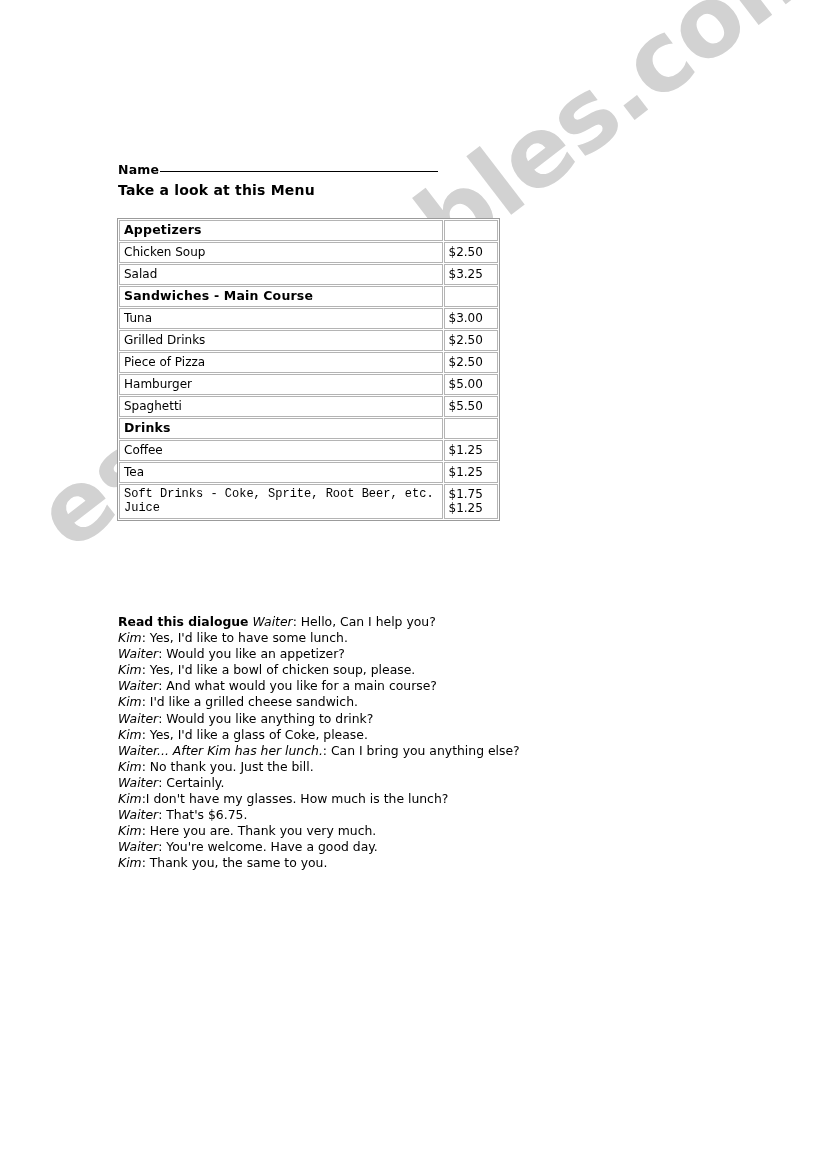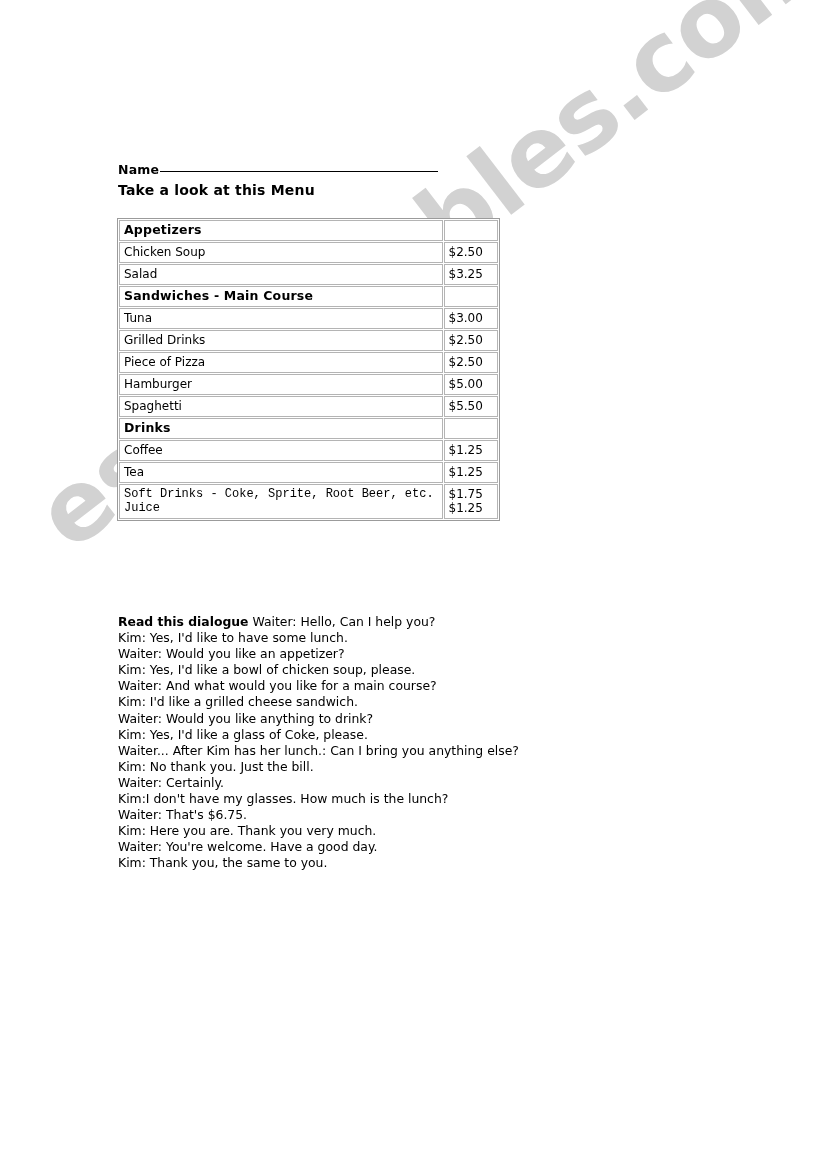--- a/index.html
+++ b/index.html
@@ -127,20 +127,21 @@
     font-size: 12.4px;
     line-height: 16.1px;
   }
   #dialogue .line {
     white-space: nowrap;
   }
   #dialogue .bold {
     font-weight: bold;
   }
   #dialogue .speaker {
+    font-style: italic;
   }
 </style>
 </head>
 <body>
 
 <div id="page">
 
   <div id="watermark">
     <div class="wm-text">eslprintables.com</div>
   </div>

